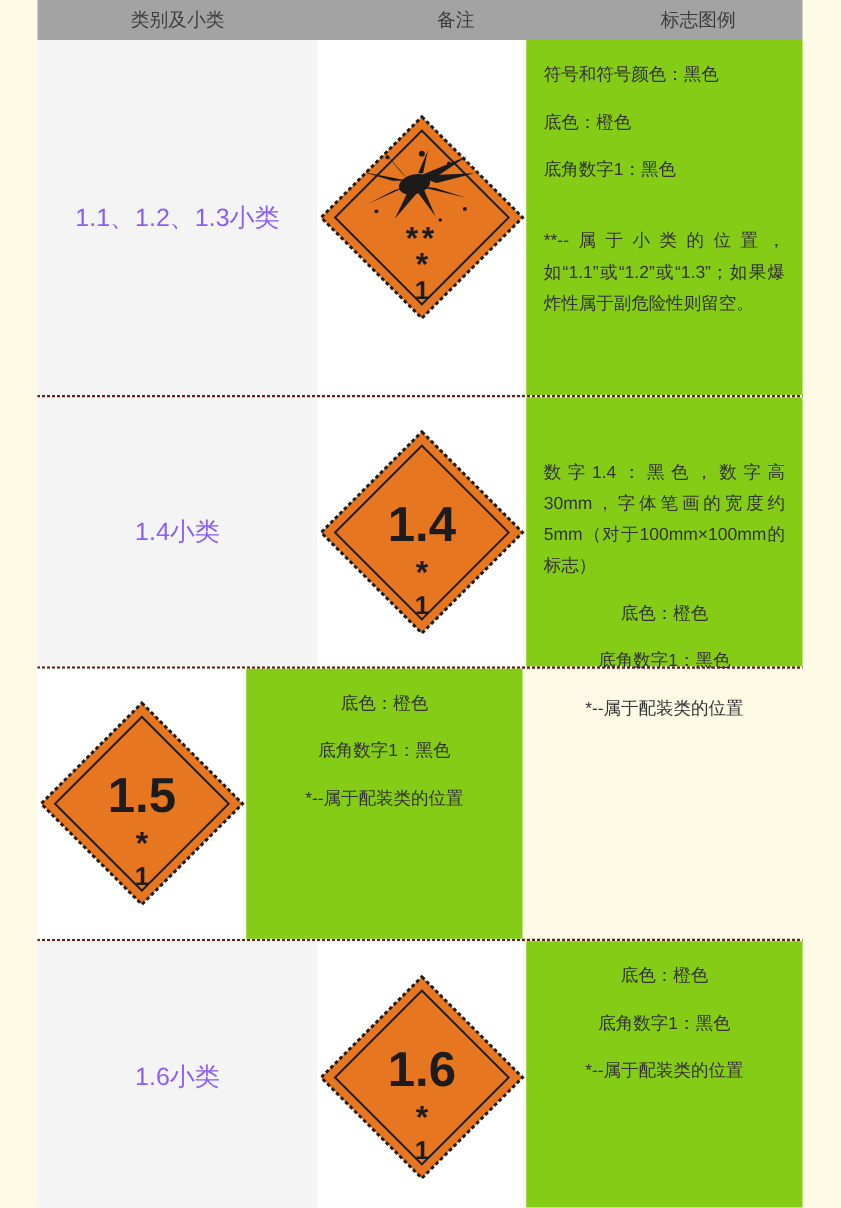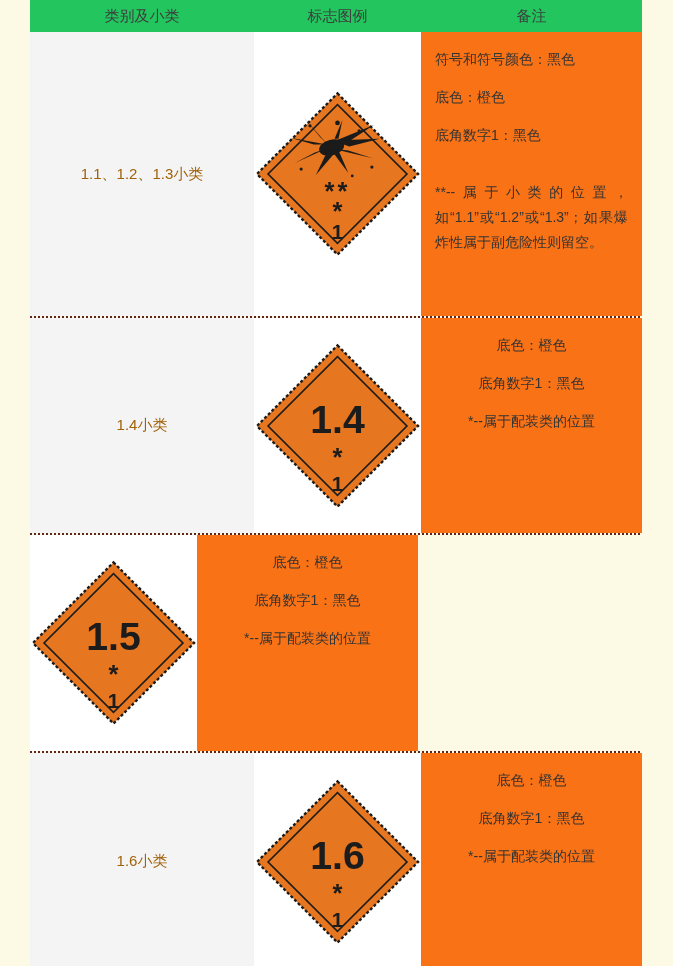--- a/index.html
+++ b/index.html
@@ -12,21 +12,21 @@
   }
   .table {
     position: absolute;
     left: 30px;
     top: 0;
     width: 612px;
   }
   .header {
     display: flex;
     height: 32px;
-    background: #22c55e;
+    background: #a3a3a3;
     align-items: center;
   }
   .hcell {
     font-size: 15px;
     font-weight: 500;
     text-align: center;
     color: #3d3d3d;
   }
   .hcell.c1 { width: 224px; }
   .hcell.c2 { width: 167px; }
@@ -42,33 +42,33 @@
     height: 2px;
     background-image: repeating-linear-gradient(90deg, #5e221f 0 2px, transparent 2px 4px);
   }
 
   .cell-category {
     width: 224px;
     background: #F4F4F5;
     display: flex;
     align-items: center;
     justify-content: center;
-    font-size: 15px;
-    color: #a16207;
+    font-size: 20px;
+    color: #8b5cf6;
   }
   .cell-placard {
     width: 167px;
     background: #FFFFFF;
     display: flex;
     align-items: center;
     justify-content: center;
   }
   .cell-remarks {
     width: 221px;
-    background: #f97316;
+    background: #84cc16;
     padding: 15px 14px 6px 14px;
     font-size: 14px;
     line-height: 25px;
     color: #333;
   }
   .cell-remarks p { margin-bottom: 13px; }
   .al { text-align: left; }
   .ac { text-align: center; }
   .aj { text-align: justify; text-justify: inter-character; margin-top: 32px; }
 
@@ -77,22 +77,22 @@
   .pl-star { font: bold 26px "Liberation Sans", sans-serif; fill: #1c1c1c; }
   .pl-one { font: bold 21px "Liberation Sans", sans-serif; fill: #1c1c1c; }
 </style>
 </head>
 <body>
 
 <div class="table">
 
   <div class="header">
     <div class="hcell c1">类别及小类</div>
+    <div class="hcell c3">备注</div>
     <div class="hcell c2">标志图例</div>
-    <div class="hcell c3">备注</div>
   </div>
 
   <div class="row r1">
     <div class="cell-category">1.1、1.2、1.3小类</div>
     <div class="cell-placard">
       <svg class="placard-svg" width="170" height="172" viewBox="0 0 170 172">
         <rect x="27" y="28" width="116" height="116" transform="rotate(45 85 86)" fill="#E6761F" stroke="#1c1c1c" stroke-width="2.4" stroke-dasharray="3 2.2"></rect>
         <rect x="35" y="36" width="100" height="100" transform="rotate(45 85 86)" fill="none" stroke="#1c1c1c" stroke-width="1.6"></rect>
         <g fill="#1b1b1b">
           <circle cx="85" cy="34" r="2.4"></circle>
@@ -132,20 +132,21 @@
     <div class="cell-placard">
       <svg class="placard-svg" width="168" height="170" viewBox="0 0 170 172">
         <rect x="27" y="28" width="116" height="116" transform="rotate(45 85 86)" fill="#E6761F" stroke="#1c1c1c" stroke-width="2.4" stroke-dasharray="3 2.2"></rect>
         <rect x="35" y="36" width="100" height="100" transform="rotate(45 85 86)" fill="none" stroke="#1c1c1c" stroke-width="1.6"></rect>
         <text class="pl-num" x="85" y="93" text-anchor="middle">1.4</text>
         <text class="pl-star" x="85" y="127" text-anchor="middle">*</text>
         <text class="pl-one" x="85" y="152" text-anchor="middle">1</text>
       </svg>
     </div>
     <div class="cell-remarks">
+      <p class="aj">数字1.4：黑色，数字高30mm，字体笔画的宽度约5mm（对于100mm×100mm的标志）</p>
       <p class="ac">底色：橙色</p>
       <p class="ac">底角数字1：黑色</p>
       <p class="ac">*--属于配装类的位置</p>
     </div>
   </div>
 
   <div class="sep"></div>
 
   <div class="row r3">
     <div class="cell-placard">

